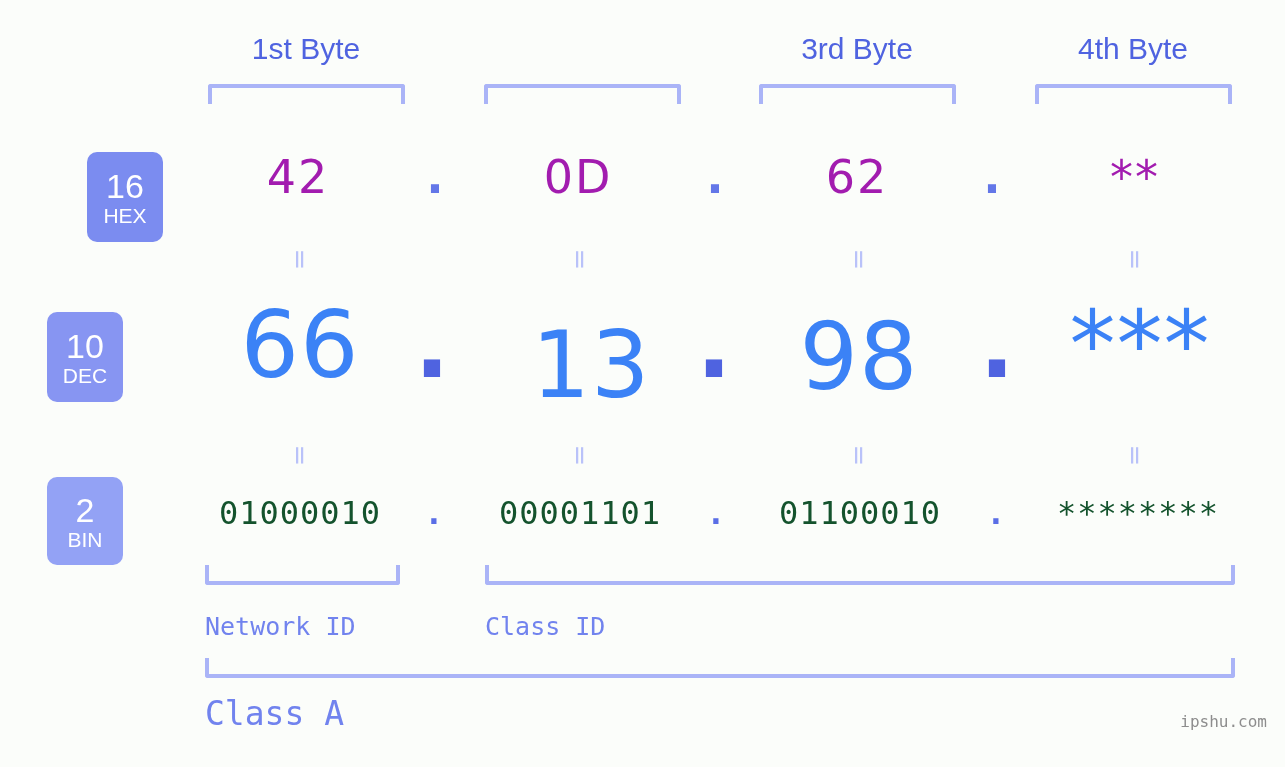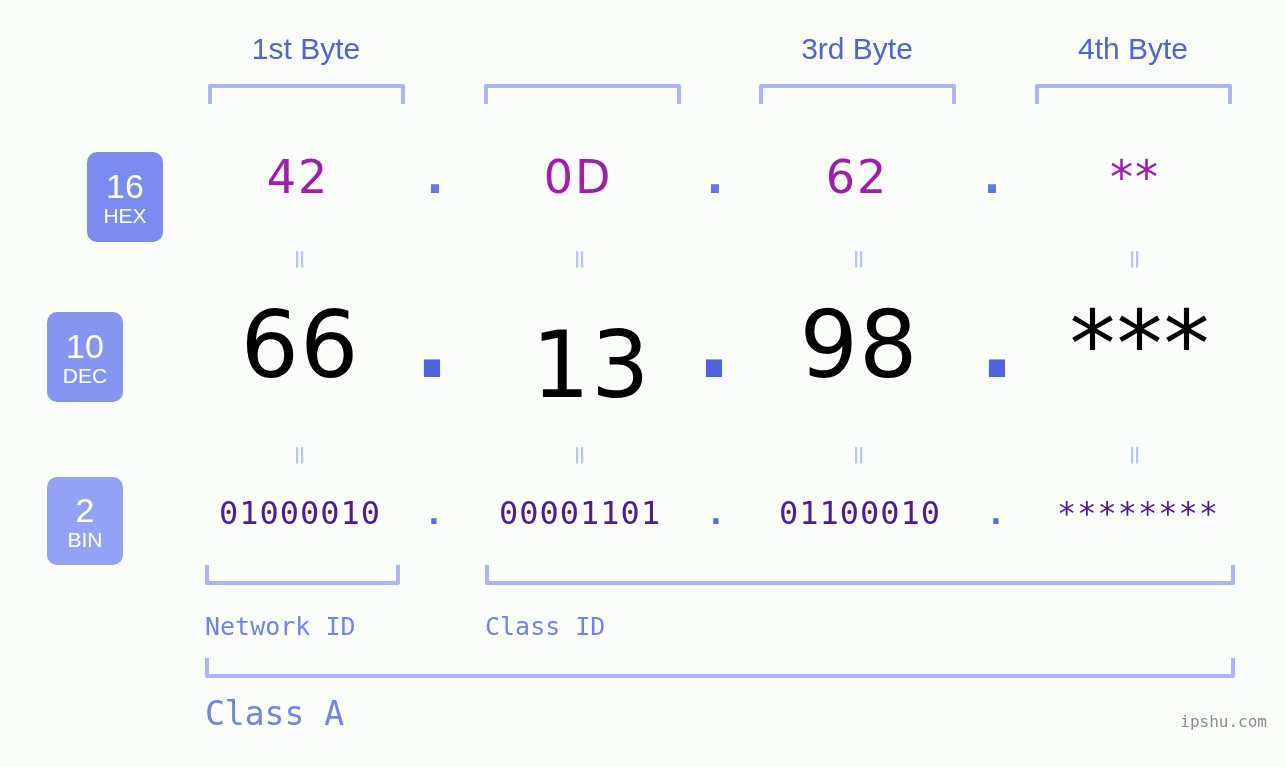--- a/index.html
+++ b/index.html
@@ -114,40 +114,40 @@
     font-weight: 700;
   }
 
   
   .dec-val {
     top: 292px;
     width: 240px;
     font-family: "DejaVu Sans", sans-serif;
     font-size: 92px;
     font-weight: 400;
-    color: #000000;
+    color: #3b82f6;
     letter-spacing: 1px;
   }
   .dec-dot {
     top: 292px;
     width: 60px;
     font-family: "DejaVu Sans", sans-serif;
     font-size: 92px;
     color: #4f63e0;
     font-weight: 700;
   }
 
   
   .bin-val {
     top: 494px;
     width: 240px;
     font-family: "DejaVu Sans Mono", monospace;
     font-size: 32px;
     font-weight: 400;
-    color: #4c1d95;
+    color: #14532d;
     letter-spacing: 1px;
   }
   .bin-dot {
     top: 494px;
     width: 60px;
     font-family: "DejaVu Sans Mono", monospace;
     font-size: 32px;
     color: #5a6ee6;
     font-weight: 700;
   }
@@ -227,21 +227,21 @@
 
   <div class="eq eq-top" style="left:180px;">=</div>
   <div class="eq eq-top" style="left:460px;">=</div>
   <div class="eq eq-top" style="left:739px;">=</div>
   <div class="eq eq-top" style="left:1015px;">=</div>
 
   <div class="row-cell dec-val" style="left:180px;">66</div>
   <div class="row-cell dec-dot" style="left:402px;">.</div>
   <div class="row-cell dec-val" style="left:471px;margin-top:20px;">13</div>
   <div class="row-cell dec-dot" style="left:684px;">.</div>
-  <div class="row-cell dec-val" style="left:739px;">98</div>
+  <div class="row-cell dec-val" style="left:739px;margin-top:12px;">98</div>
   <div class="row-cell dec-dot" style="left:967px;">.</div>
   <div class="row-cell dec-val" style="left:1020px;">***</div>
 
   <div class="eq eq-bot" style="left:180px;">=</div>
   <div class="eq eq-bot" style="left:460px;">=</div>
   <div class="eq eq-bot" style="left:739px;">=</div>
   <div class="eq eq-bot" style="left:1015px;">=</div>
 
   <div class="row-cell bin-val" style="left:180px;">01000010</div>
   <div class="row-cell bin-dot" style="left:404px;">.</div>

